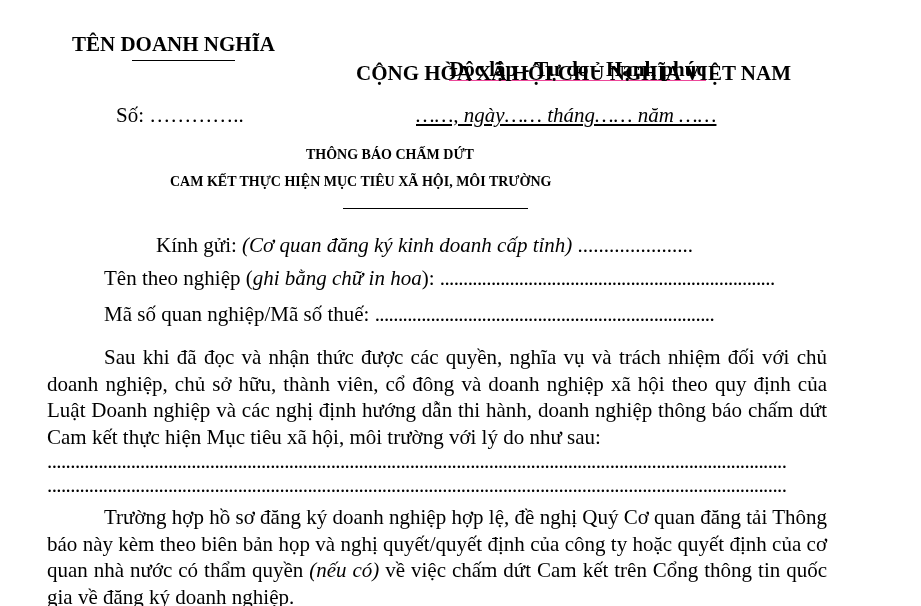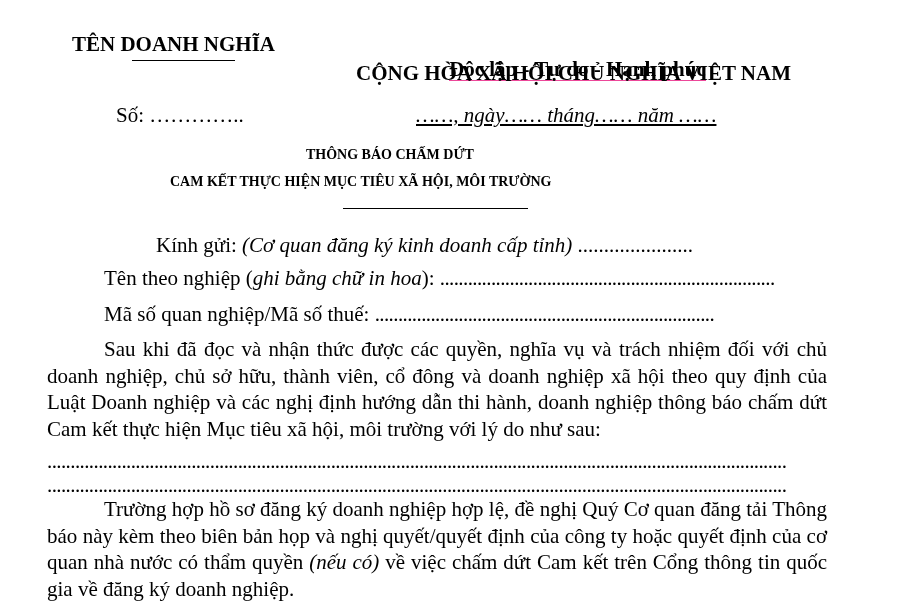--- a/index.html
+++ b/index.html
@@ -23,20 +23,21 @@
   .motto { font-size: 21px; font-weight: bold; }
   .line { font-size: 21px; }
   .title { font-size: 14px; font-weight: bold; }
   .para {
     position: absolute;
     left: 47px;
     width: 780px;
     font-size: 21px;
     line-height: 26.5px;
     text-align: justify;
+    margin-top: 8px;
   }
   .para .indent { display: inline-block; width: 57px; }
   .dots-line {
     position: absolute;
     left: 47px;
     width: 750px;
     font-size: 21px;
     overflow: hidden;
     white-space: nowrap;
     letter-spacing: -0.6px;

